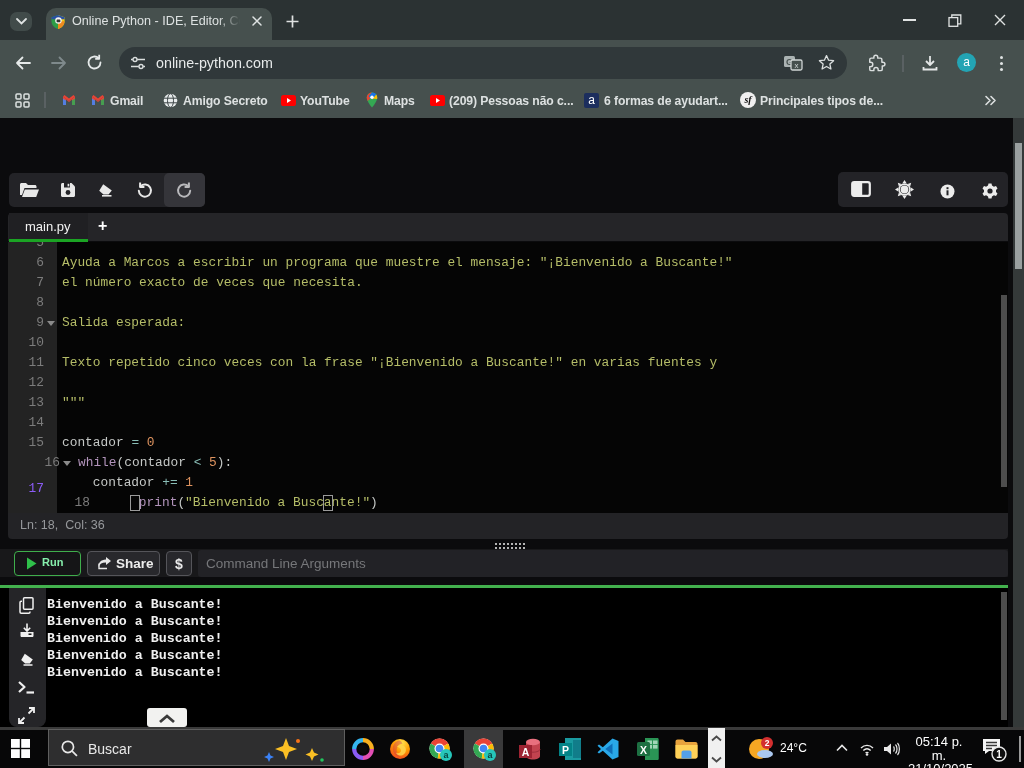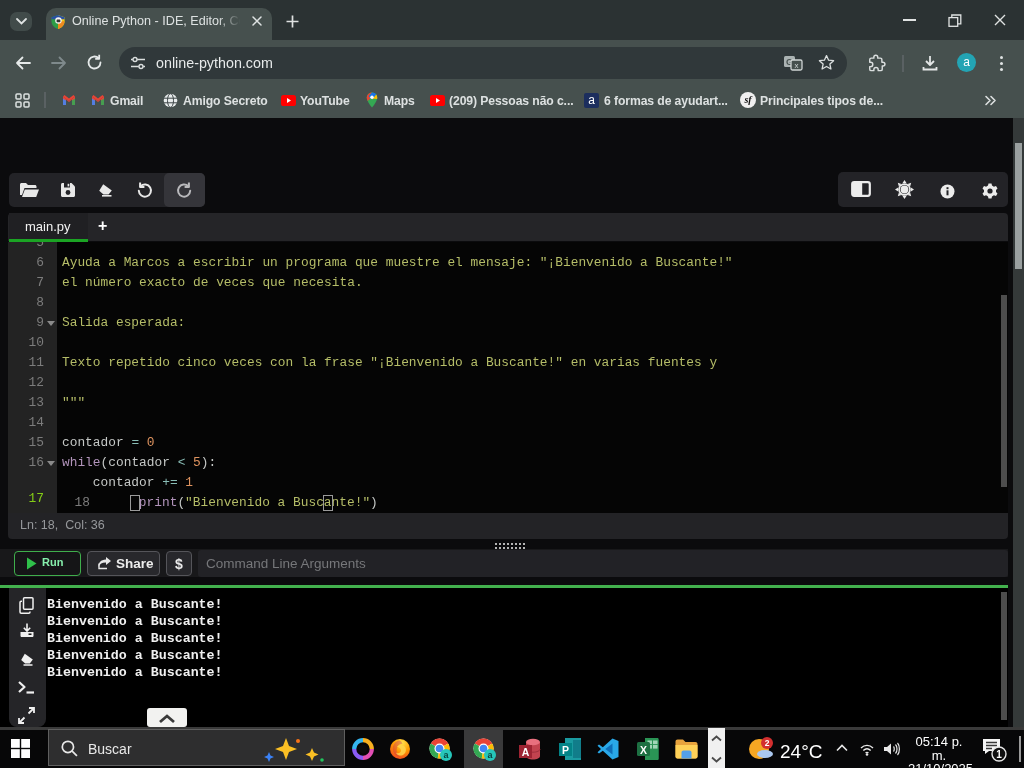--- a/index.html
+++ b/index.html
@@ -273,27 +273,27 @@
             <span class="abs" style="left:0;top:0;width:36px;text-align:right;color:#7c7c7c;">13</span>
             <span class="abs g" style="left:54px;top:0;white-space:pre;">"""</span>
           </div>
         <div class="abs" style="left:0;top:170.7px;width:1000px;height:20px;line-height:20px;">
             <span class="abs" style="left:0;top:0;width:36px;text-align:right;color:#7c7c7c;">14</span>
           </div>
         <div class="abs" style="left:0;top:190.7px;width:1000px;height:20px;line-height:20px;">
             <span class="abs" style="left:0;top:0;width:36px;text-align:right;color:#7c7c7c;">15</span>
             <span class="abs" style="left:54px;top:0;white-space:pre;"><span class="w">contador </span><span class="c">=</span><span class="w"> </span><span class="o">0</span></span>
           </div>
-        <div class="abs" style="left:0;top:210.7px;width:1000px;height:20px;line-height:20px;">
+        <div class="abs" style="left:16px;top:210.7px;width:1000px;height:20px;line-height:20px;">
             <span class="abs" style="left:0;top:0;width:36px;text-align:right;color:#7c7c7c;">16</span>
             <span class="abs" style="left:39px;top:8px;width:0;height:0;border-left:4px solid transparent;border-right:4px solid transparent;border-top:5px solid #8a8a8a;"></span>
             <span class="abs" style="left:54px;top:0;white-space:pre;"><span class="p">while</span><span class="w">(contador </span><span class="c">&lt;</span><span class="w"> </span><span class="o">5</span><span class="w">):</span></span>
           </div>
         <div class="abs" style="left:0;top:230.7px;width:1000px;height:20px;line-height:20px;">
-            <span class="abs" style="left:0;top:16px;width:36px;text-align:right;color:#84cc16;">17</span>
+            <span class="abs" style="left:0;top:6px;width:36px;text-align:right;color:#8b5cf6;">17</span>
             <span class="abs" style="left:54px;top:0;white-space:pre;"><span class="w">    contador </span><span class="c">+=</span><span class="w"> </span><span class="o">1</span></span>
           </div>
         <div class="abs" style="left:6px;top:250.7px;width:1000px;height:20px;line-height:20px;margin-left:40px;">
             <span class="abs" style="left:0;top:0;width:36px;text-align:right;color:#7c7c7c;">18</span>
             <span class="abs" style="left:54px;top:0;white-space:pre;"><span class="w">    </span><span class="p">print</span><span class="w">(</span><span class="g">"Bienvenido a Buscante!"</span><span class="w">)</span></span>
           </div>
         <div class="abs" style="left:122.4px;top:252.6px;width:9.7px;height:16px;border:1px solid #9a9a9a;"></div>
         <div class="abs" style="left:315.2px;top:252.6px;width:9.7px;height:16px;border:1px solid #9a9a9a;"></div>
       </div>
     </div>
@@ -483,21 +483,21 @@
     <svg class="abs" style="left:711px;top:26px;" width="11" height="7" viewBox="0 0 11 7">
           <path d="M1 1.5 L5.5 5.5 L10 1.5" stroke="#4a4a4a" stroke-width="1.8" fill="none"></path>
         </svg>
     
     <svg class="abs" style="left:748px;top:7px;" width="26" height="24" viewBox="0 0 26 24">
       <circle cx="11" cy="12" r="10" fill="#f5a623"></circle>
       <ellipse cx="17" cy="17" rx="8" ry="4" fill="#aac8f0"></ellipse>
       <circle cx="19" cy="6" r="6" fill="#d32f2f"></circle>
       <text x="19" y="9" font-size="8.5" font-weight="bold" fill="#fff" text-anchor="middle" font-family="Liberation Sans">2</text>
     </svg>
-    <div class="abs" style="left:780px;top:11px;color:#fff;font-size:19px;">24°C</div>
+    <div class="abs" style="left:780px;top:11px;color:#fff;font-size:12px;">24°C</div>
     
     <svg class="abs" style="left:836px;top:14px;" width="12" height="8" viewBox="0 0 12 8">
           <path d="M1 6.5 L6 1.5 L11 6.5" stroke="#e8e8e8" stroke-width="1.6" fill="none"></path>
         </svg>
     
     <svg class="abs" style="left:859px;top:13px;" width="16" height="13" viewBox="0 0 16 13">
       <path d="M2 5 C5.5 1.5 10.5 1.5 14 5 M4.3 7.5 C6.7 5.2 9.3 5.2 11.7 7.5 M6.6 10 C7.4 9.2 8.6 9.2 9.4 10" stroke="#e8e8e8" stroke-width="1.4" fill="none"></path>
       <circle cx="8" cy="11.5" r="1.3" fill="#e8e8e8"></circle>
     </svg>
     

